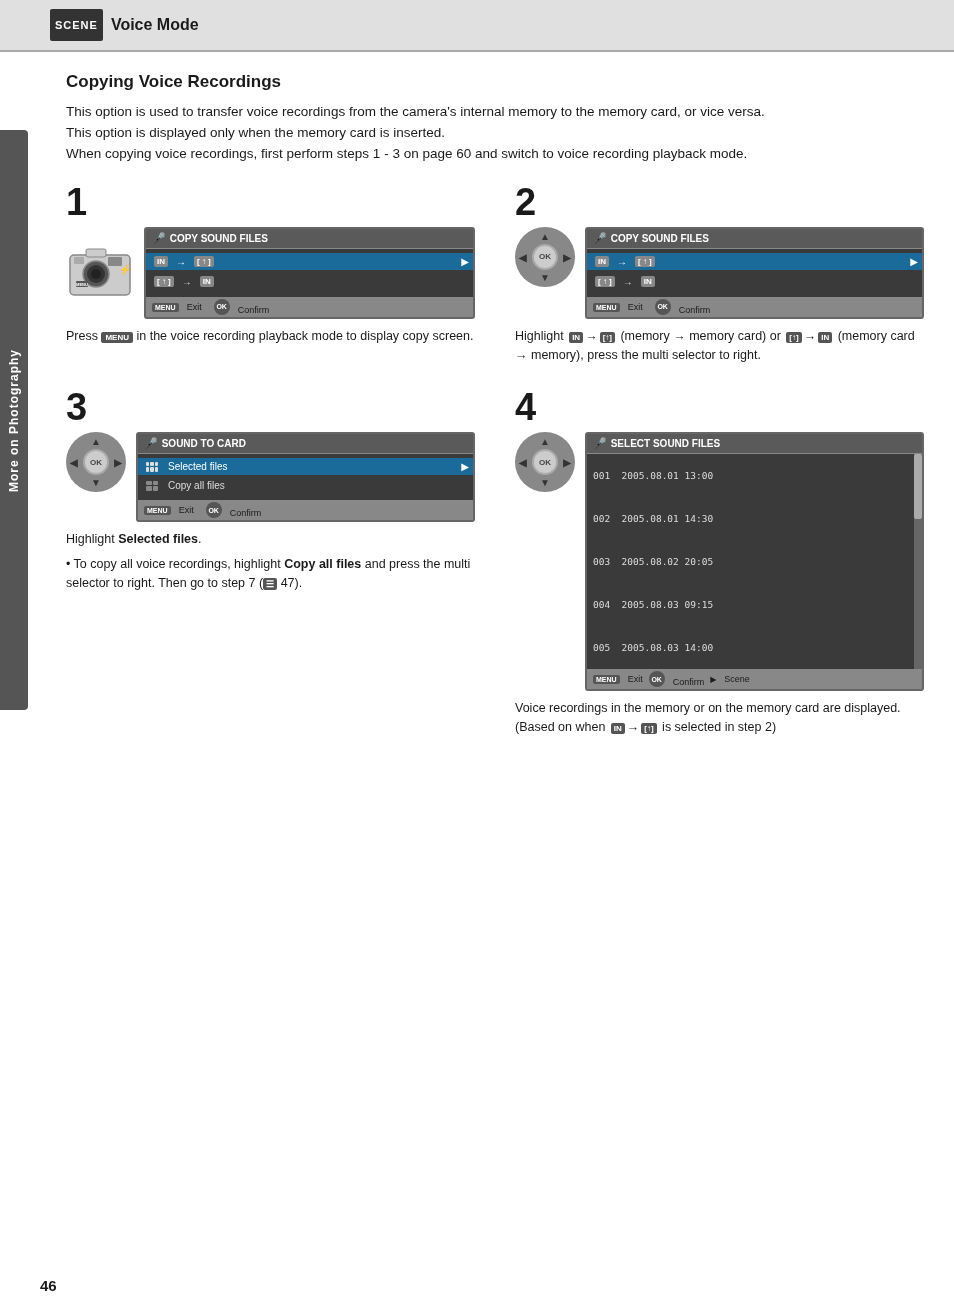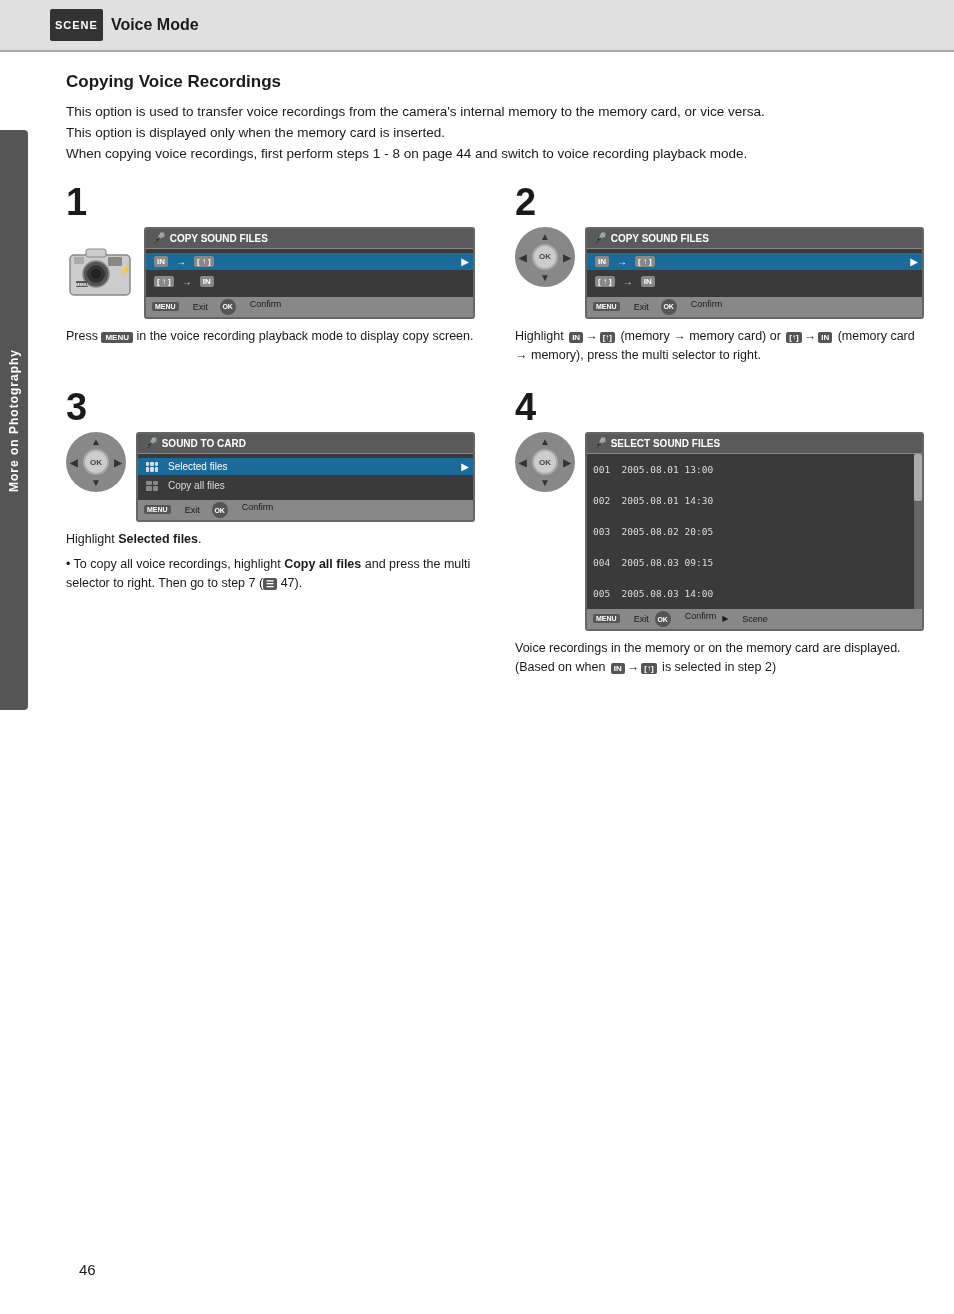--- a/index.html
+++ b/index.html
@@ -174,22 +174,22 @@
       padding: 2px 6px;
       display: flex;
       align-items: center;
       gap: 12px;
       font-size: 9px;
       color: #1a1a1a;
     }
 
     .lcd-footer .btn-label {
       display: flex;
-      align-items: flex-start;
-      gap: 14px;
+      align-items: flex-end;
+      gap: 8px;
     }
 
     .menu-btn {
       background: #555;
       color: white;
       font-size: 7px;
       font-weight: bold;
       padding: 1px 3px;
       border-radius: 2px;
     }
@@ -277,21 +277,21 @@
     
     .lcd-select-files {
       min-width: 200px;
     }
 
     .file-list {
       background: #3a3a3a;
     }
 
     .file-row {
-      padding: 10px 6px;
+      padding: 16px 6px;
       color: #ddd;
       font-size: 9.5px;
       font-family: monospace;
       display: flex;
       align-items: center;
       text-align: right;
     }
 
     .scrollbar {
       width: 8px;
@@ -306,25 +306,24 @@
       background: #aaa;
       border-radius: 2px;
     }
 
     .files-container {
       display: flex;
     }
 
     .page-number {
       position: absolute;
-      bottom: 36px;
+      bottom: 20px;
       left: 40px;
       font-size: 15px;
-      font-weight: normal;
-      margin-left: 39px;
+      font-weight: bold;
     }
 
     
     .step-with-selector {
       display: flex;
       gap: 10px;
       align-items: flex-start;
     }
   </style>
 </head>
@@ -338,21 +337,21 @@
   <span class="scene-badge">SCENE</span>
   <span class="header-title">Voice Mode</span>
 </div>
 
 <div class="main-content">
   <div class="section-title">Copying Voice Recordings</div>
 
   <div class="intro-text">
     <span>This option is used to transfer voice recordings from the camera's internal memory to the memory card, or vice versa.</span><br>
     <span>This option is displayed only when the memory card is inserted.</span><br>
-    <span>When copying voice recordings, first perform steps 1 - 8 on page 44 and switch to voice recording playback mode.</span>
+    <span>When copying voice recordings, first perform steps 1 - 3 on page 60 and switch to voice recording playback mode.</span>
   </div>
 
   <div class="steps-grid">
 
     <div class="step-block">
       <div class="step-number">1</div>
       <div class="step-inner">
 
         <div class="camera-icon-area">
           <svg width="68" height="65" viewBox="0 0 68 65">

